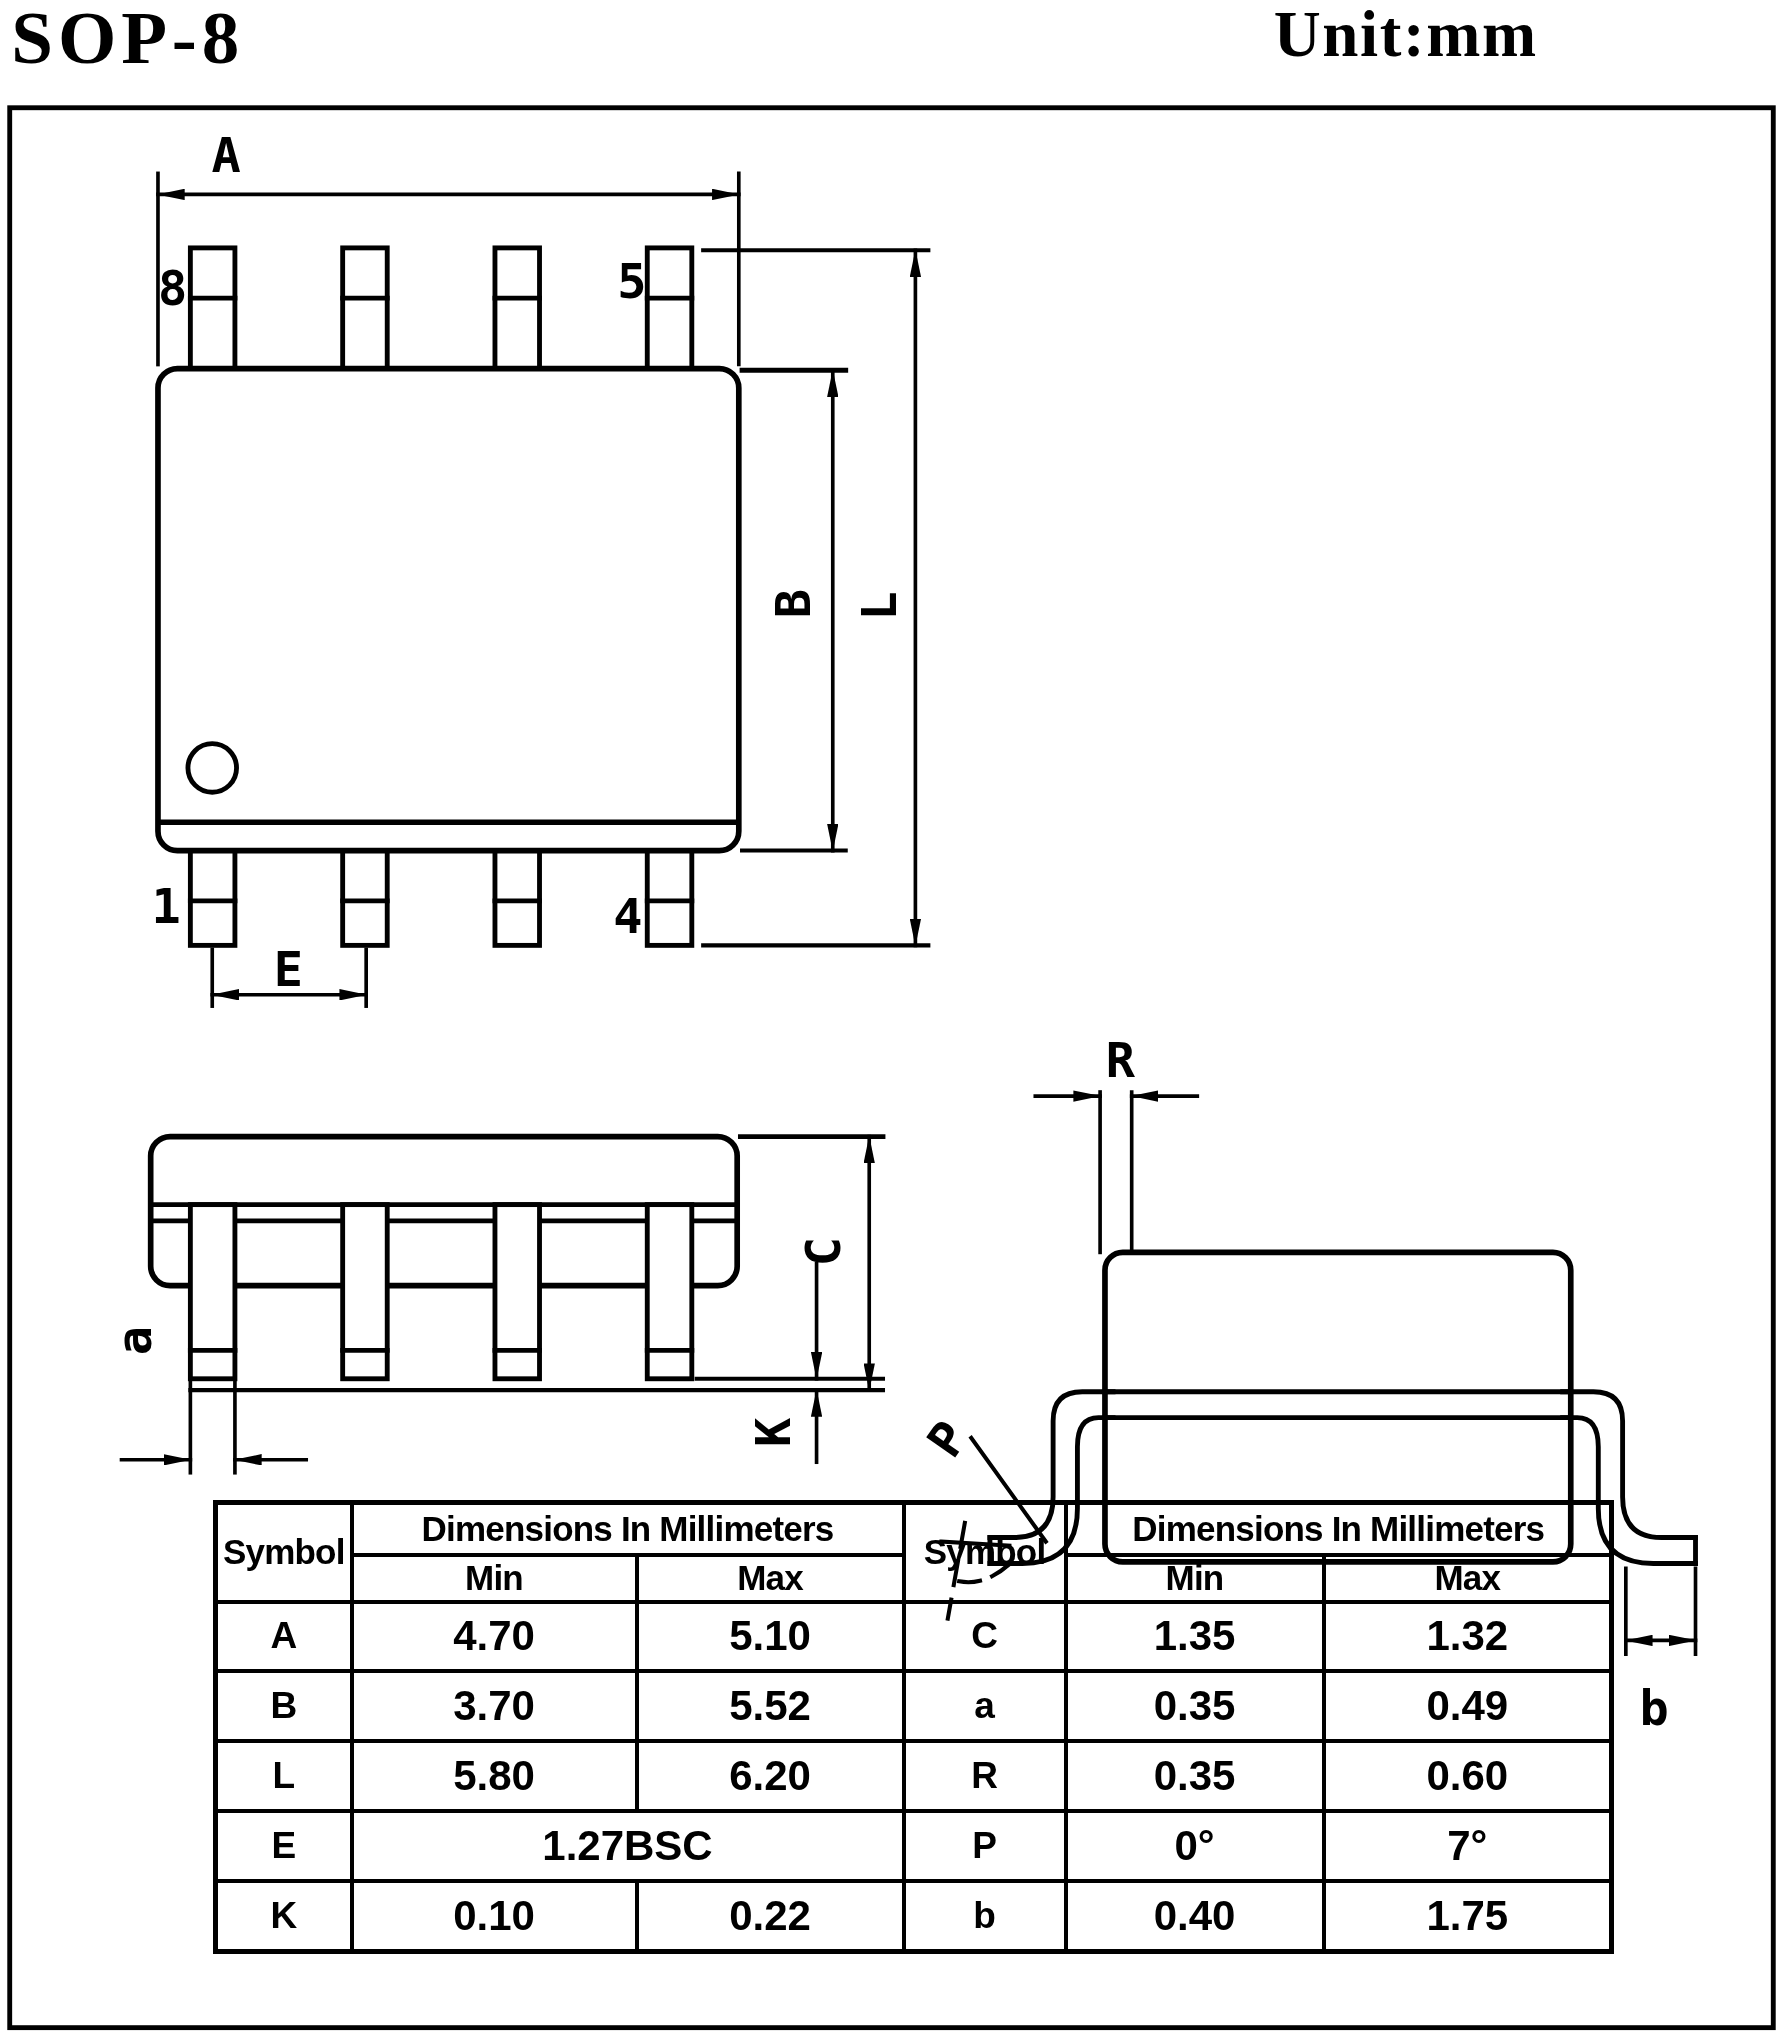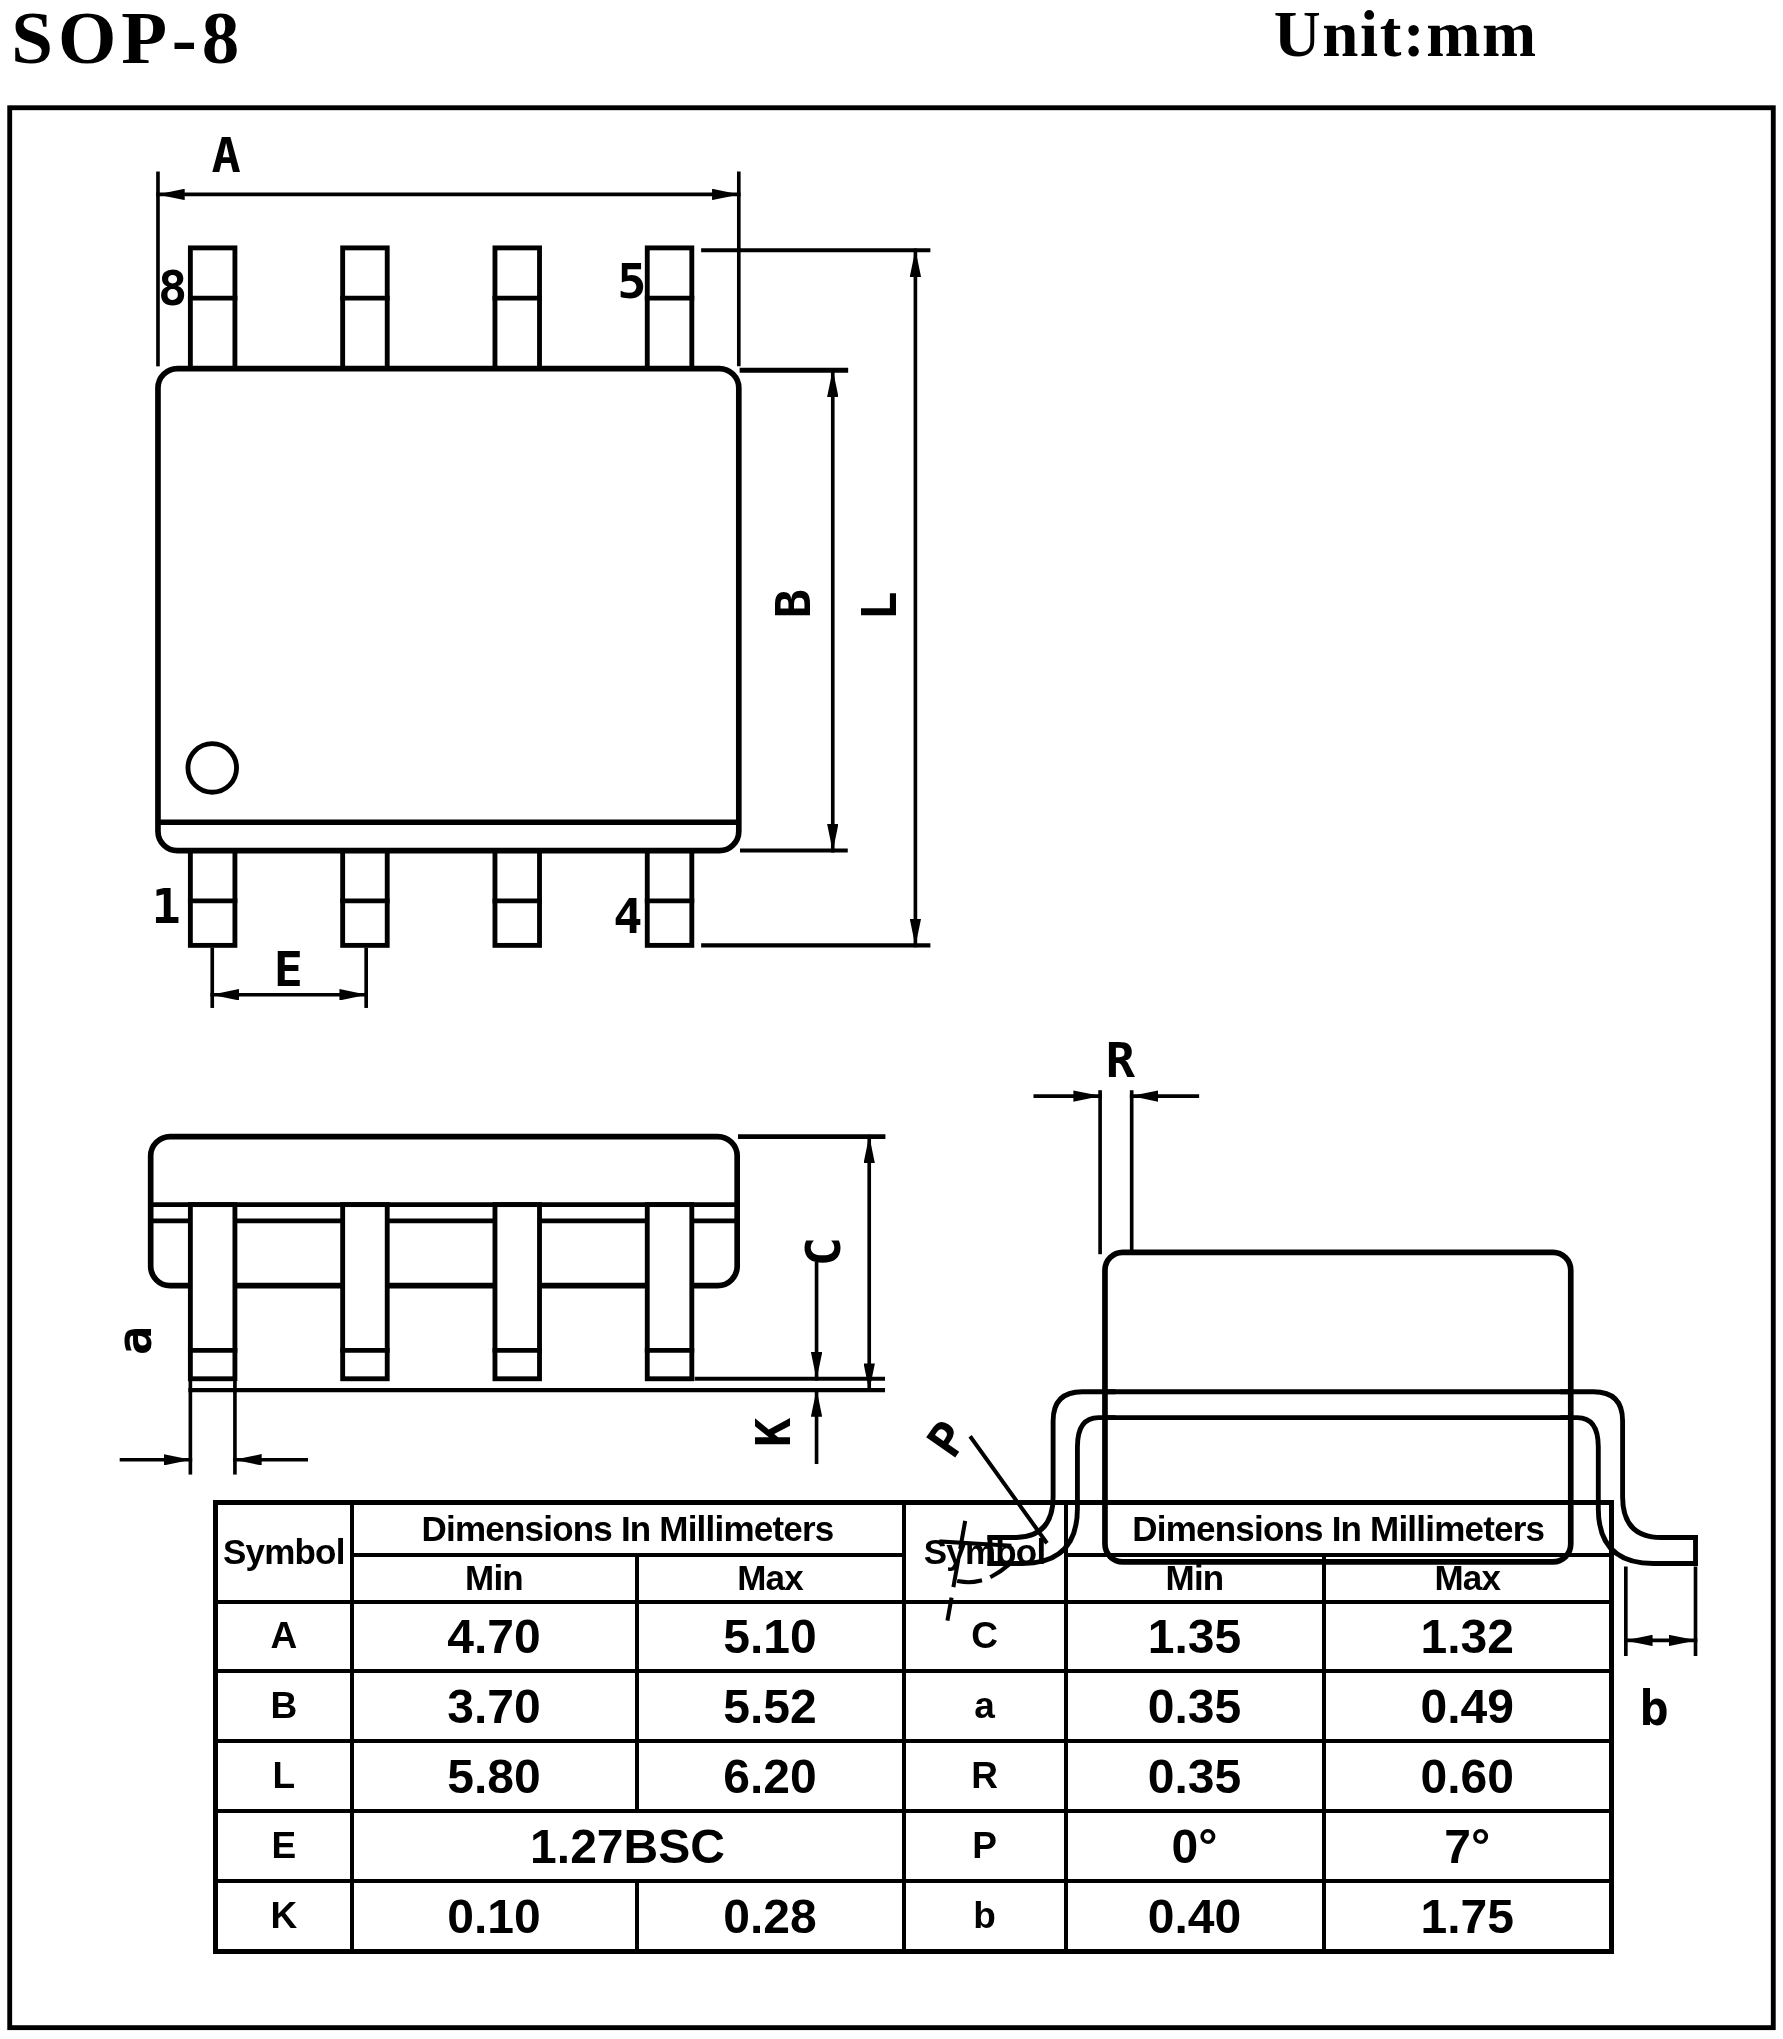--- a/index.html
+++ b/index.html
@@ -10,21 +10,21 @@
   #doc-unit{position:absolute;right:11.3px;top:-3.2px;font-size:65px;font-weight:bold;letter-spacing:1.6px;}
   svg{position:absolute;left:0;top:0;}
   svg text{font-family:"DejaVu Sans Mono", monospace;font-weight:bold;fill:#000;}
   .dim-letter{font-size:60px;}
   .pin-letter{font-size:60px;}
   
   #dim-table-wrap{position:absolute;left:213px;top:1500px;width:1397px;height:454px;}
   table{width:100%;height:100%;border-collapse:collapse;table-layout:fixed;
         font-family:"Liberation Sans", sans-serif;}
   th,td{border:4.9px solid #000;text-align:center;vertical-align:middle;padding:0;
-        font-weight:bold;font-size:48px;color:#000;}
+        font-weight:bold;font-size:42px;color:#000;}
   table{border:5.7px solid #000;}
   .hdr{font-size:35px;letter-spacing:-0.8px;}
   .sym{font-size:37px;}
 </style>
 </head>
 <body>
 
 <div id="page">
 
   <div id="titlebar">
@@ -242,21 +242,21 @@
       <tr>
         <td class="sym">E</td>
         <td colspan="2">1.27BSC</td>
         <td class="sym">P</td>
         <td>0°</td>
         <td>7°</td>
       </tr>
       <tr>
         <td class="sym">K</td>
         <td>0.10</td>
-        <td>0.28</td>
+        <td>0.22</td>
         <td class="sym">b</td>
         <td>0.40</td>
         <td>1.75</td>
       </tr>
     </tbody>
       </table>
   </div>
 
 </div>
 

